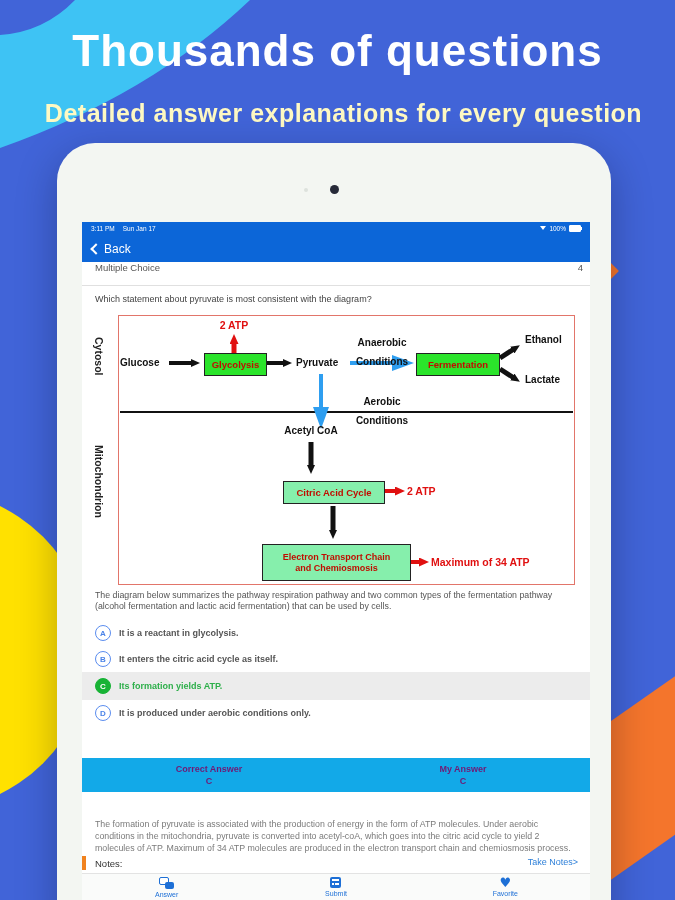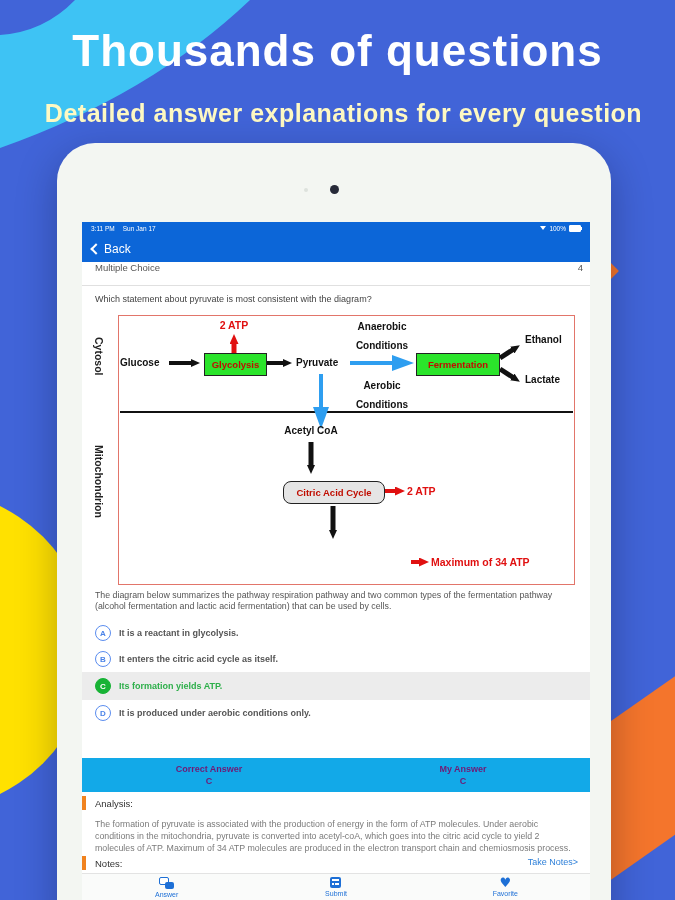--- a/index.html
+++ b/index.html
@@ -48,22 +48,22 @@
   .region-label{position:absolute;writing-mode:vertical-rl;font-weight:bold;color:#222;font-size:10.5px;}
   .cytosol{left:11px;top:22px;}
   .mito{left:11px;top:130px;}
   .dbox{position:absolute;left:36px;top:0;width:455px;height:268px;border:1px solid #e2756a;background:#fff;}
   .dbox svg{position:absolute;left:0;top:0;}
   .lb{position:absolute;font-weight:bold;color:#111;font-size:10px;white-space:nowrap;}
   .red{color:#e01010;}
   .nbox{position:absolute;border:1px solid #222;color:#c00d00;font-weight:bold;font-size:9.5px;
         display:flex;align-items:center;justify-content:center;text-align:center;}
   .green-bg{background:#2be42b;}
-  .cyan-bg{background:#e5e5e5;border-radius:8px;}
-  .two-line{line-height:19px;text-align:center;}
+  .cyan-bg{background:#86efac;}
+  .two-line{line-height:19px;text-align:center;margin-top:16px;}
 
   
   .descr{position:absolute;top:368px;left:13px;right:12px;font-size:8.8px;color:#555;line-height:11px;}
   .options{position:absolute;top:398px;left:0;right:0;}
   .opt{display:flex;align-items:center;height:26px;padding:0 13px;cursor:pointer;}
   .oc{width:14px;height:14px;border-radius:50%;border:1px solid #5b8def;color:#4a83e8;font-size:8px;font-weight:bold;
       display:flex;align-items:center;justify-content:center;margin-right:8px;flex-shrink:0;background:#fff;}
   .ot{font-size:9px;color:#555;font-weight:bold;}
   .opt.correct{background:#ececec;height:28px;}
   .opt.correct .oc{background:#17b335;border-color:#17b335;color:#fff;}
@@ -185,20 +185,24 @@
           <div class="nbox green-bg" style="left:297px;top:37px;width:82px;height:21px;">Fermentation</div>
           <div class="lb" style="left:406px;top:18px;">Ethanol</div>
           <div class="lb" style="left:406px;top:58px;">Lactate</div>
           <div class="lb two-line" style="left:224px;top:60px;width:78px;">
             <div>Aerobic</div>
             <div>Conditions</div>
           </div>
           <div class="lb" style="left:150px;top:109px;width:84px;text-align:center;">Acetyl CoA</div>
           <div class="nbox cyan-bg" style="left:164px;top:165px;width:100px;height:21px;">Citric Acid Cycle</div>
           <div class="lb red" style="left:288px;top:169px;font-size:10.5px;">2 ATP</div>
+          <div class="nbox cyan-bg" style="left:143px;top:228px;width:147px;height:35px;flex-direction:column;line-height:11px;font-size:9px;">
+            <div>Electron Transport Chain</div>
+            <div>and Chemiosmosis</div>
+          </div>
           <div class="lb red" style="left:312px;top:240px;font-size:10.5px;">Maximum of 34 ATP</div>
         </div>
       </div>
 
       <div class="descr">The diagram below summarizes the pathway respiration pathway and two common types of the fermentation pathway (alcohol fermentation and lactic acid fermentation) that can be used by cells.</div>
 
       <div class="options">
         <div class="opt">
           <span class="oc">A</span>
           <span class="ot">It is a reactant in glycolysis.</span>
@@ -221,24 +225,20 @@
         <div class="anscol">
           <span class="anslabel">Correct Answer</span>
           <span class="ansval">C</span>
         </div>
         <div class="anscol">
           <span class="anslabel">My Answer</span>
           <span class="ansval">C</span>
         </div>
       </div>
 
-      <div class="sechead head-analysis">
-        <span class="obar"></span>
-        <span>Analysis:</span>
-      </div>
       <div class="anatext">The formation of pyruvate is associated with the production of energy in the form of ATP molecules. Under aerobic conditions in the mitochondria, pyruvate is converted into acetyl-coA, which goes into the citric acid cycle to yield 2 molecules of ATP. Maximum of 34 ATP molecules are produced in the electron transport chain and chemiosmosis process.</div>
 
       <div class="sechead head-notes">
         <span class="obar"></span>
         <span>Notes:</span>
         <span class="notelink">Take Notes&gt;</span>
       </div>
 
       <div class="tabbar">
         <div class="tab">

